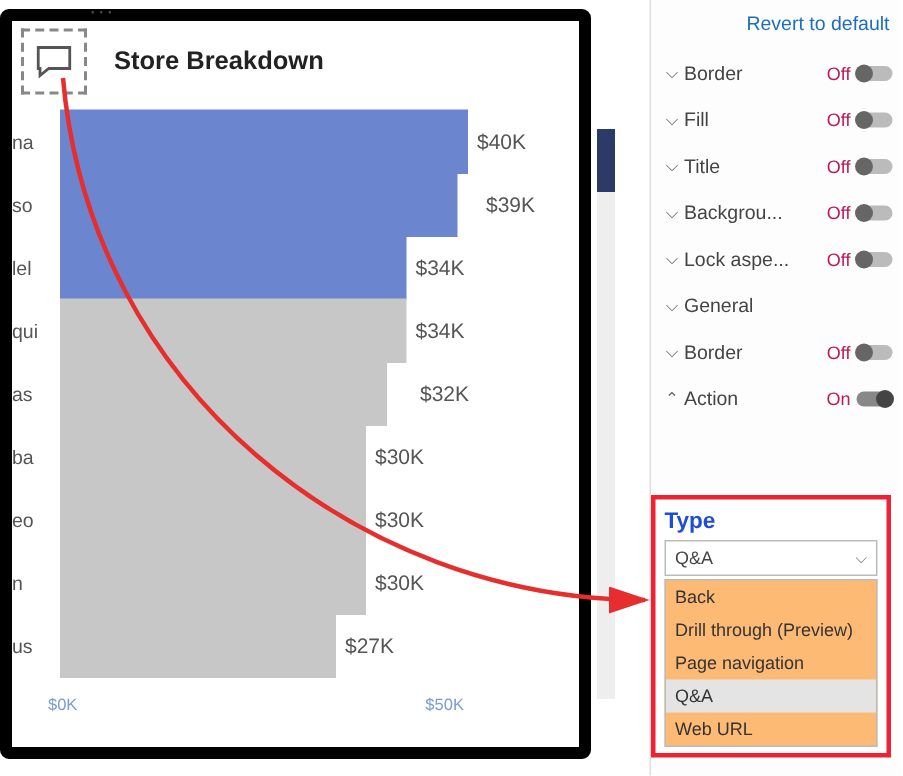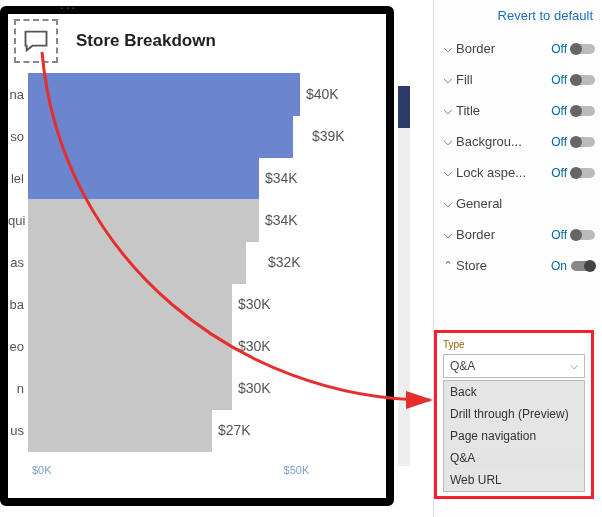--- a/index.html
+++ b/index.html
@@ -60,22 +60,22 @@
   .bars {
     padding: 8px 0 0 0;
   }
   .bar-row {
     display: flex;
     align-items: center;
     height: 36px;
     margin-bottom: 6px;
   }
   .bar-cat {
-    width: 20px;
-    text-align: right;
+    width: 32px;
+    text-align: left;
     color: #555;
     font-size: 13px;
     padding-right: 4px;
     flex-shrink: 0;
     overflow: hidden;
     white-space: nowrap;
   }
   .bar-track {
     flex: 1;
     position: relative;
@@ -166,21 +166,21 @@
     flex: 1;
     white-space: nowrap;
     overflow: hidden;
     text-overflow: ellipsis;
   }
   .switch-wrap {
     display: flex;
     align-items: center;
     gap: 4px;
     font-size: 12px;
-    color: #0369a1;
+    color: #be185d;
   }
   .switch {
     width: 24px;
     height: 10px;
     border-radius: 6px;
     background: #bbb;
     position: relative;
   }
   .switch .knob {
     position: absolute;
@@ -196,39 +196,40 @@
   .type-panel {
     position: absolute;
     left: 434px;
     top: 330px;
     width: 160px;
     border: 3px solid #e23;
     background: #fff;
     padding: 6px 6px 4px 6px;
   }
   .type-label {
-    font-size: 10px;
-    color: #a16207;
+    font-size: 15px;
+    color: #1d4ed8;
     margin-bottom: 4px;
+    font-weight: bold;
   }
   .type-select {
     border: 1px solid #bbb;
     height: 24px;
     display: flex;
     align-items: center;
     justify-content: space-between;
     padding: 0 6px;
     font-size: 12px;
     color: #444;
     margin-bottom: 2px;
     cursor: pointer;
   }
   .dropdown {
     border: 1px solid #bbb;
-    background: #e5e5e5;
+    background: #fdba74;
   }
   .dropdown .opt {
     padding: 4px 6px;
     font-size: 12px;
     color: #333;
     cursor: pointer;
   }
   .dropdown .opt.sel { background: #e4e4e4; }
   .annot-svg {
     position: absolute;
@@ -401,21 +402,21 @@
     <span class="switch-wrap">
       <span>Off</span>
       <span class="switch">
           <span class="knob"></span>
         </span>
     </span>
   </div>
 
   <div class="prop-row">
     <span class="chevron">⌃</span>
-    <span class="prop-label">Store</span>
+    <span class="prop-label">Action</span>
     <span class="switch-wrap">
       <span>On</span>
       <span class="switch on">
           <span class="knob"></span>
         </span>
     </span>
   </div>
 </div>
 
 <div class="type-panel">

